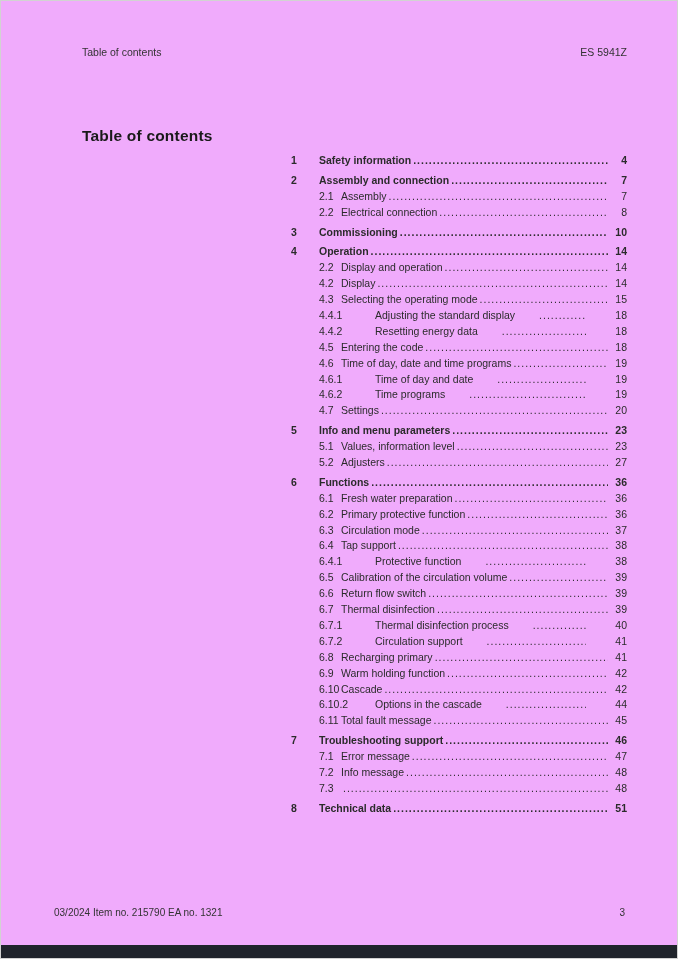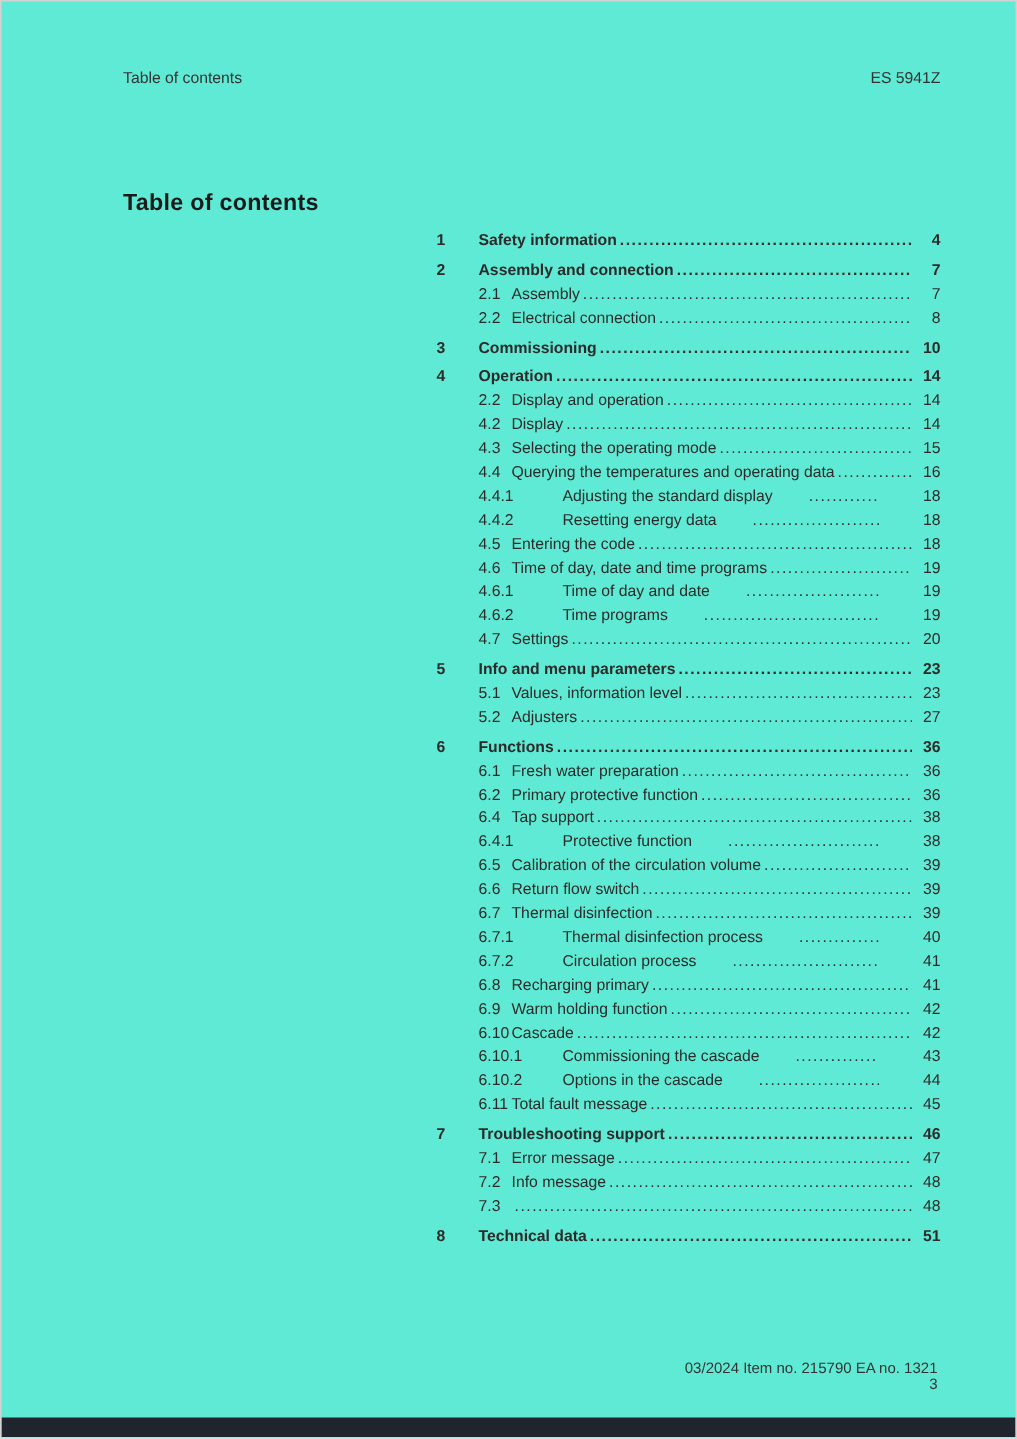--- a/index.html
+++ b/index.html
@@ -1,20 +1,20 @@
 <!DOCTYPE html>
 <html><head>
 <meta charset="utf-8">
 <style>
   html, body { margin: 0; padding: 0; background: #ffffff; }
   .screen {
     position: relative;
     width: 678px;
     height: 959px;
-    background: #5eead4;
+    background: #f0abfc;
     box-sizing: border-box;
     border: 1px solid #d2d2d2;
     overflow: hidden;
     font-family: "Liberation Sans", sans-serif;
     color: #2b2b2b;
   }
 
   
   .running-header {
     position: absolute;
@@ -82,21 +82,20 @@
 
   
   .page-footer {
     position: absolute;
     top: 906px; left: 53px; right: 52px;
     display: flex;
     justify-content: space-between;
     align-items: flex-end;
     font-size: 10px;
     color: #333333;
-    flex-direction: column;
   }
 
   
   .bottom-bar {
     position: absolute;
     left: 0; right: 0; bottom: 0;
     height: 13px;
     background: #20242c;
   }
 </style>
@@ -160,26 +159,20 @@
         <span class="toc-label">Display</span>
         <span class="leader"></span>
         <span class="toc-page">14</span>
       </div>
       <div class="toc-row level1">
         <span class="toc-num">4.3</span>
         <span class="toc-label">Selecting the operating mode</span>
         <span class="leader"></span>
         <span class="toc-page">15</span>
       </div>
-      <div class="toc-row level1">
-        <span class="toc-num">4.4</span>
-        <span class="toc-label">Querying the temperatures and operating data</span>
-        <span class="leader"></span>
-        <span class="toc-page">16</span>
-      </div>
       <div class="toc-row level2">
         <span class="toc-num">4.4.1</span>
         <span class="toc-label">Adjusting the standard display</span>
         <span class="leader"></span>
         <span class="toc-page">18</span>
       </div>
       <div class="toc-row level2">
         <span class="toc-num">4.4.2</span>
         <span class="toc-label">Resetting energy data</span>
         <span class="leader"></span>
@@ -245,20 +238,26 @@
         <span class="leader"></span>
         <span class="toc-page">36</span>
       </div>
       <div class="toc-row level1">
         <span class="toc-num">6.2</span>
         <span class="toc-label">Primary protective function</span>
         <span class="leader"></span>
         <span class="toc-page">36</span>
       </div>
       <div class="toc-row level1">
+        <span class="toc-num">6.3</span>
+        <span class="toc-label">Circulation mode</span>
+        <span class="leader"></span>
+        <span class="toc-page">37</span>
+      </div>
+      <div class="toc-row level1">
         <span class="toc-num">6.4</span>
         <span class="toc-label">Tap support</span>
         <span class="leader"></span>
         <span class="toc-page">38</span>
       </div>
       <div class="toc-row level2">
         <span class="toc-num">6.4.1</span>
         <span class="toc-label">Protective function</span>
         <span class="leader"></span>
         <span class="toc-page">38</span>
@@ -282,47 +281,41 @@
         <span class="toc-page">39</span>
       </div>
       <div class="toc-row level2">
         <span class="toc-num">6.7.1</span>
         <span class="toc-label">Thermal disinfection process</span>
         <span class="leader"></span>
         <span class="toc-page">40</span>
       </div>
       <div class="toc-row level2">
         <span class="toc-num">6.7.2</span>
-        <span class="toc-label">Circulation process</span>
+        <span class="toc-label">Circulation support</span>
         <span class="leader"></span>
         <span class="toc-page">41</span>
       </div>
       <div class="toc-row level1">
         <span class="toc-num">6.8</span>
         <span class="toc-label">Recharging primary</span>
         <span class="leader"></span>
         <span class="toc-page">41</span>
       </div>
       <div class="toc-row level1">
         <span class="toc-num">6.9</span>
         <span class="toc-label">Warm holding function</span>
         <span class="leader"></span>
         <span class="toc-page">42</span>
       </div>
       <div class="toc-row level1">
         <span class="toc-num">6.10</span>
         <span class="toc-label">Cascade</span>
         <span class="leader"></span>
         <span class="toc-page">42</span>
-      </div>
-      <div class="toc-row level2">
-        <span class="toc-num">6.10.1</span>
-        <span class="toc-label">Commissioning the cascade</span>
-        <span class="leader"></span>
-        <span class="toc-page">43</span>
       </div>
       <div class="toc-row level2">
         <span class="toc-num">6.10.2</span>
         <span class="toc-label">Options in the cascade</span>
         <span class="leader"></span>
         <span class="toc-page">44</span>
       </div>
       <div class="toc-row level1">
         <span class="toc-num">6.11</span>
         <span class="toc-label">Total fault message</span>

